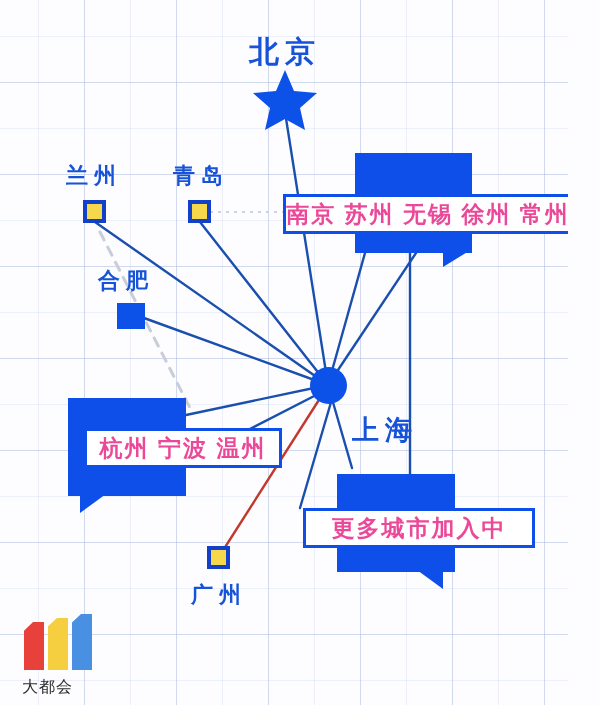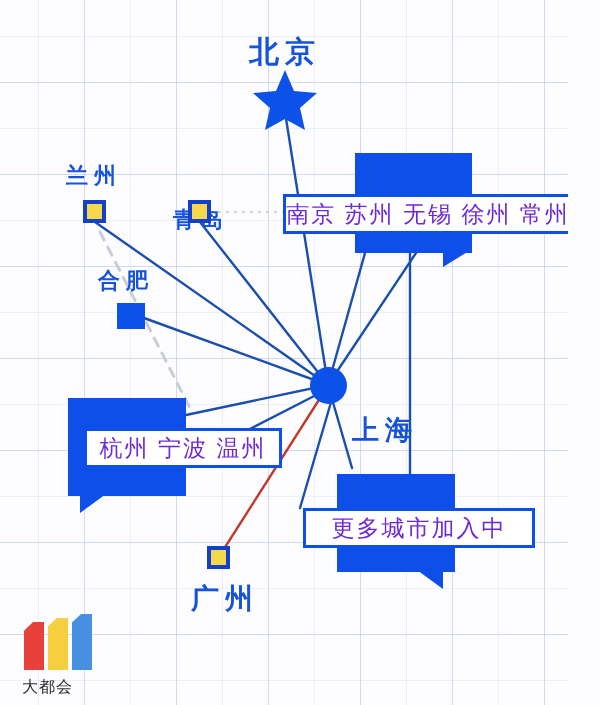--- a/index.html
+++ b/index.html
@@ -23,21 +23,21 @@
   #edges{position:absolute;left:0;top:0;width:600px;height:705px;}
 
   .bubble{position:absolute;background:#0d4fe8;}
   .bubble .body{position:absolute;left:0;top:0;width:100%;height:100%;
                 background:#0d4fe8;border-radius:14px;}
   .bubble .tail{position:absolute;width:0;height:0;}
 
   .band{
     position:absolute;background:#ffffff;border:3px solid #0d4fe8;
     display:flex;align-items:center;justify-content:center;
-    color:#6d28d9;font-weight:normal;letter-spacing:2px;white-space:nowrap;
+    color:#ec4899;font-weight:bold;letter-spacing:2px;white-space:nowrap;
   }
 
   .city-label{
     position:absolute;color:#1653d8;font-weight:bold;
     letter-spacing:6px;white-space:nowrap;
   }
   .marker-sq{position:absolute;background:#f5d84b;border:4px solid #1240c8;}
   .marker-solid{position:absolute;background:#0d52e8;}
   .hub{position:absolute;background:#0d52e8;border-radius:50%;}
 
@@ -87,28 +87,28 @@
 
   <div class="bubble" style="left:337px;top:474px;width:118px;height:98px;">
     <div class="body"></div>
     <div class="tail" style="left:80px;top:96px;border-left:26px solid transparent;border-right:0 solid transparent;border-top:19px solid #0d4fe8;"></div>
   </div>
   <div class="band" style="left:303px;top:508px;width:226px;height:34px;font-size:23px;">更多城市加入中</div>
 
   <div class="city-label" style="left:66px;top:161px;font-size:22px;">兰州</div>
   <div class="marker-sq" style="left:83px;top:200px;width:15px;height:15px;"></div>
 
-  <div class="city-label" style="left:173px;top:161px;font-size:22px;margin-top:44px;">青岛</div>
+  <div class="city-label" style="left:173px;top:161px;font-size:22px;">青岛</div>
   <div class="marker-sq" style="left:188px;top:200px;width:15px;height:15px;"></div>
 
   <div class="city-label" style="left:98px;top:266px;font-size:22px;">合肥</div>
   <div class="marker-solid" style="left:117px;top:303px;width:28px;height:26px;"></div>
 
   <div class="marker-sq" style="left:207px;top:546px;width:15px;height:15px;"></div>
-  <div class="city-label" style="left:191px;top:580px;font-size:28px;">广州</div>
+  <div class="city-label" style="left:191px;top:580px;font-size:22px;">广州</div>
 
   <div class="hub" style="left:310px;top:367px;width:37px;height:37px;"></div>
   <div class="city-label" style="left:313px;top:412px;font-size:27px;margin-left:39px;">上海</div>
 
   <div id="logo">
     <div class="logobar" style="left:2px;height:48px;background:#e8403a;clip-path:polygon(0 18%,45% 0,100% 0,100% 100%,0 100%);"></div>
     <div class="logobar" style="left:26px;height:52px;background:#f5cf3f;clip-path:polygon(0 16%,45% 0,100% 0,100% 100%,0 100%);"></div>
     <div class="logobar" style="left:50px;height:56px;background:#4a90e2;clip-path:polygon(0 15%,45% 0,100% 0,100% 100%,0 100%);"></div>
     <div class="logotext">大都会</div>
   </div>

